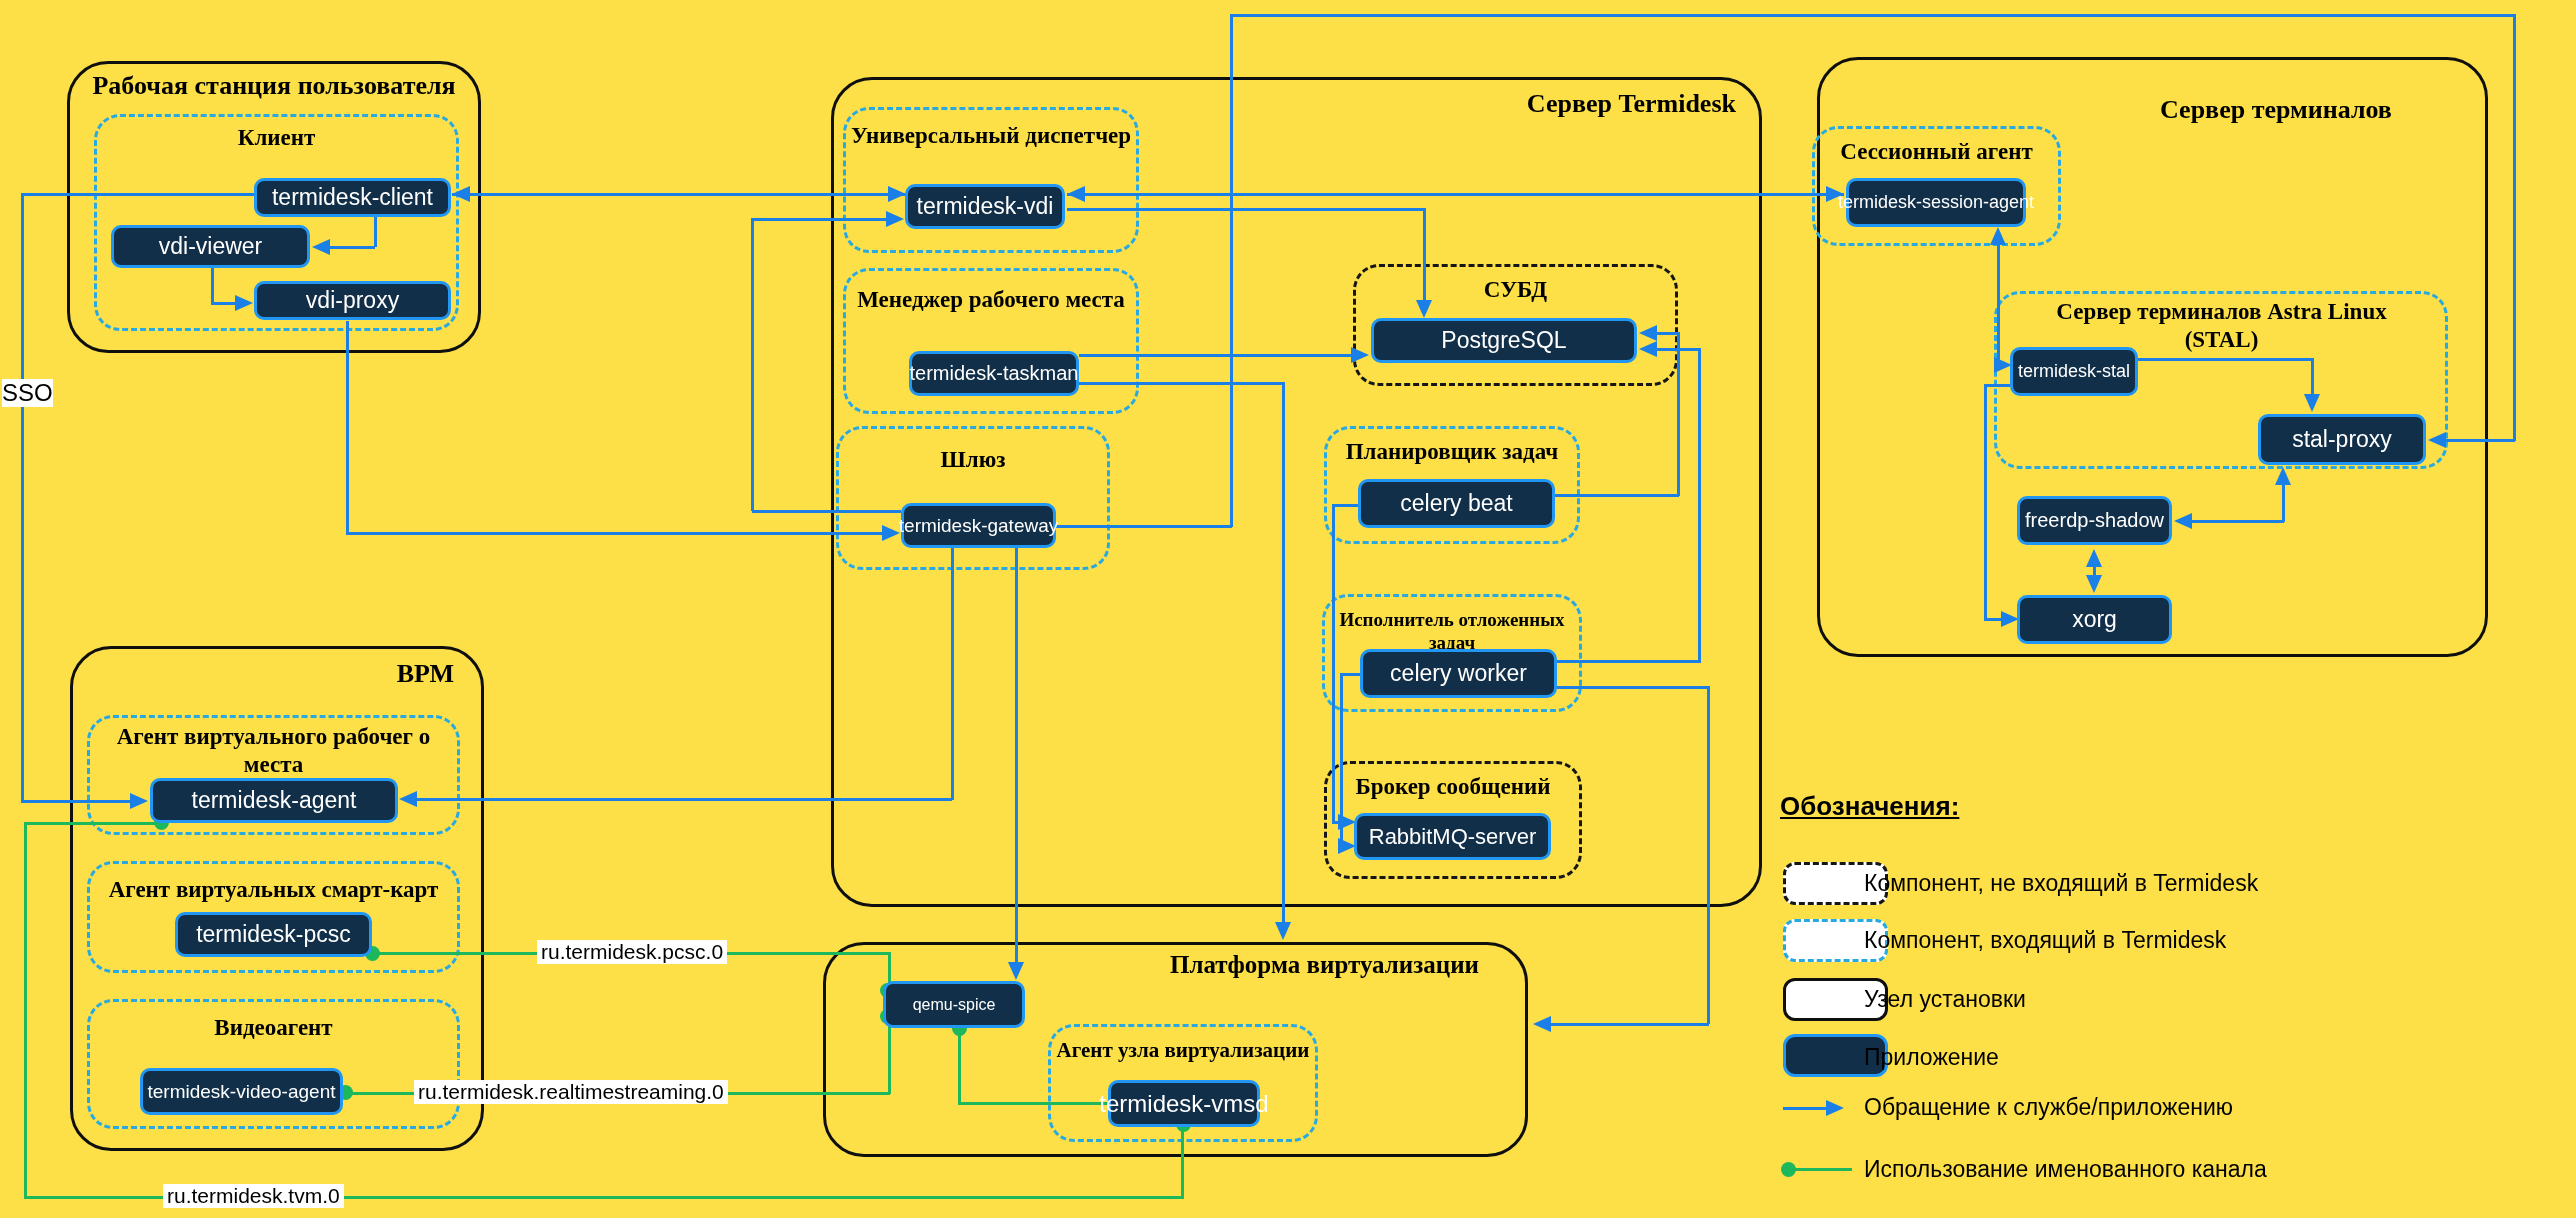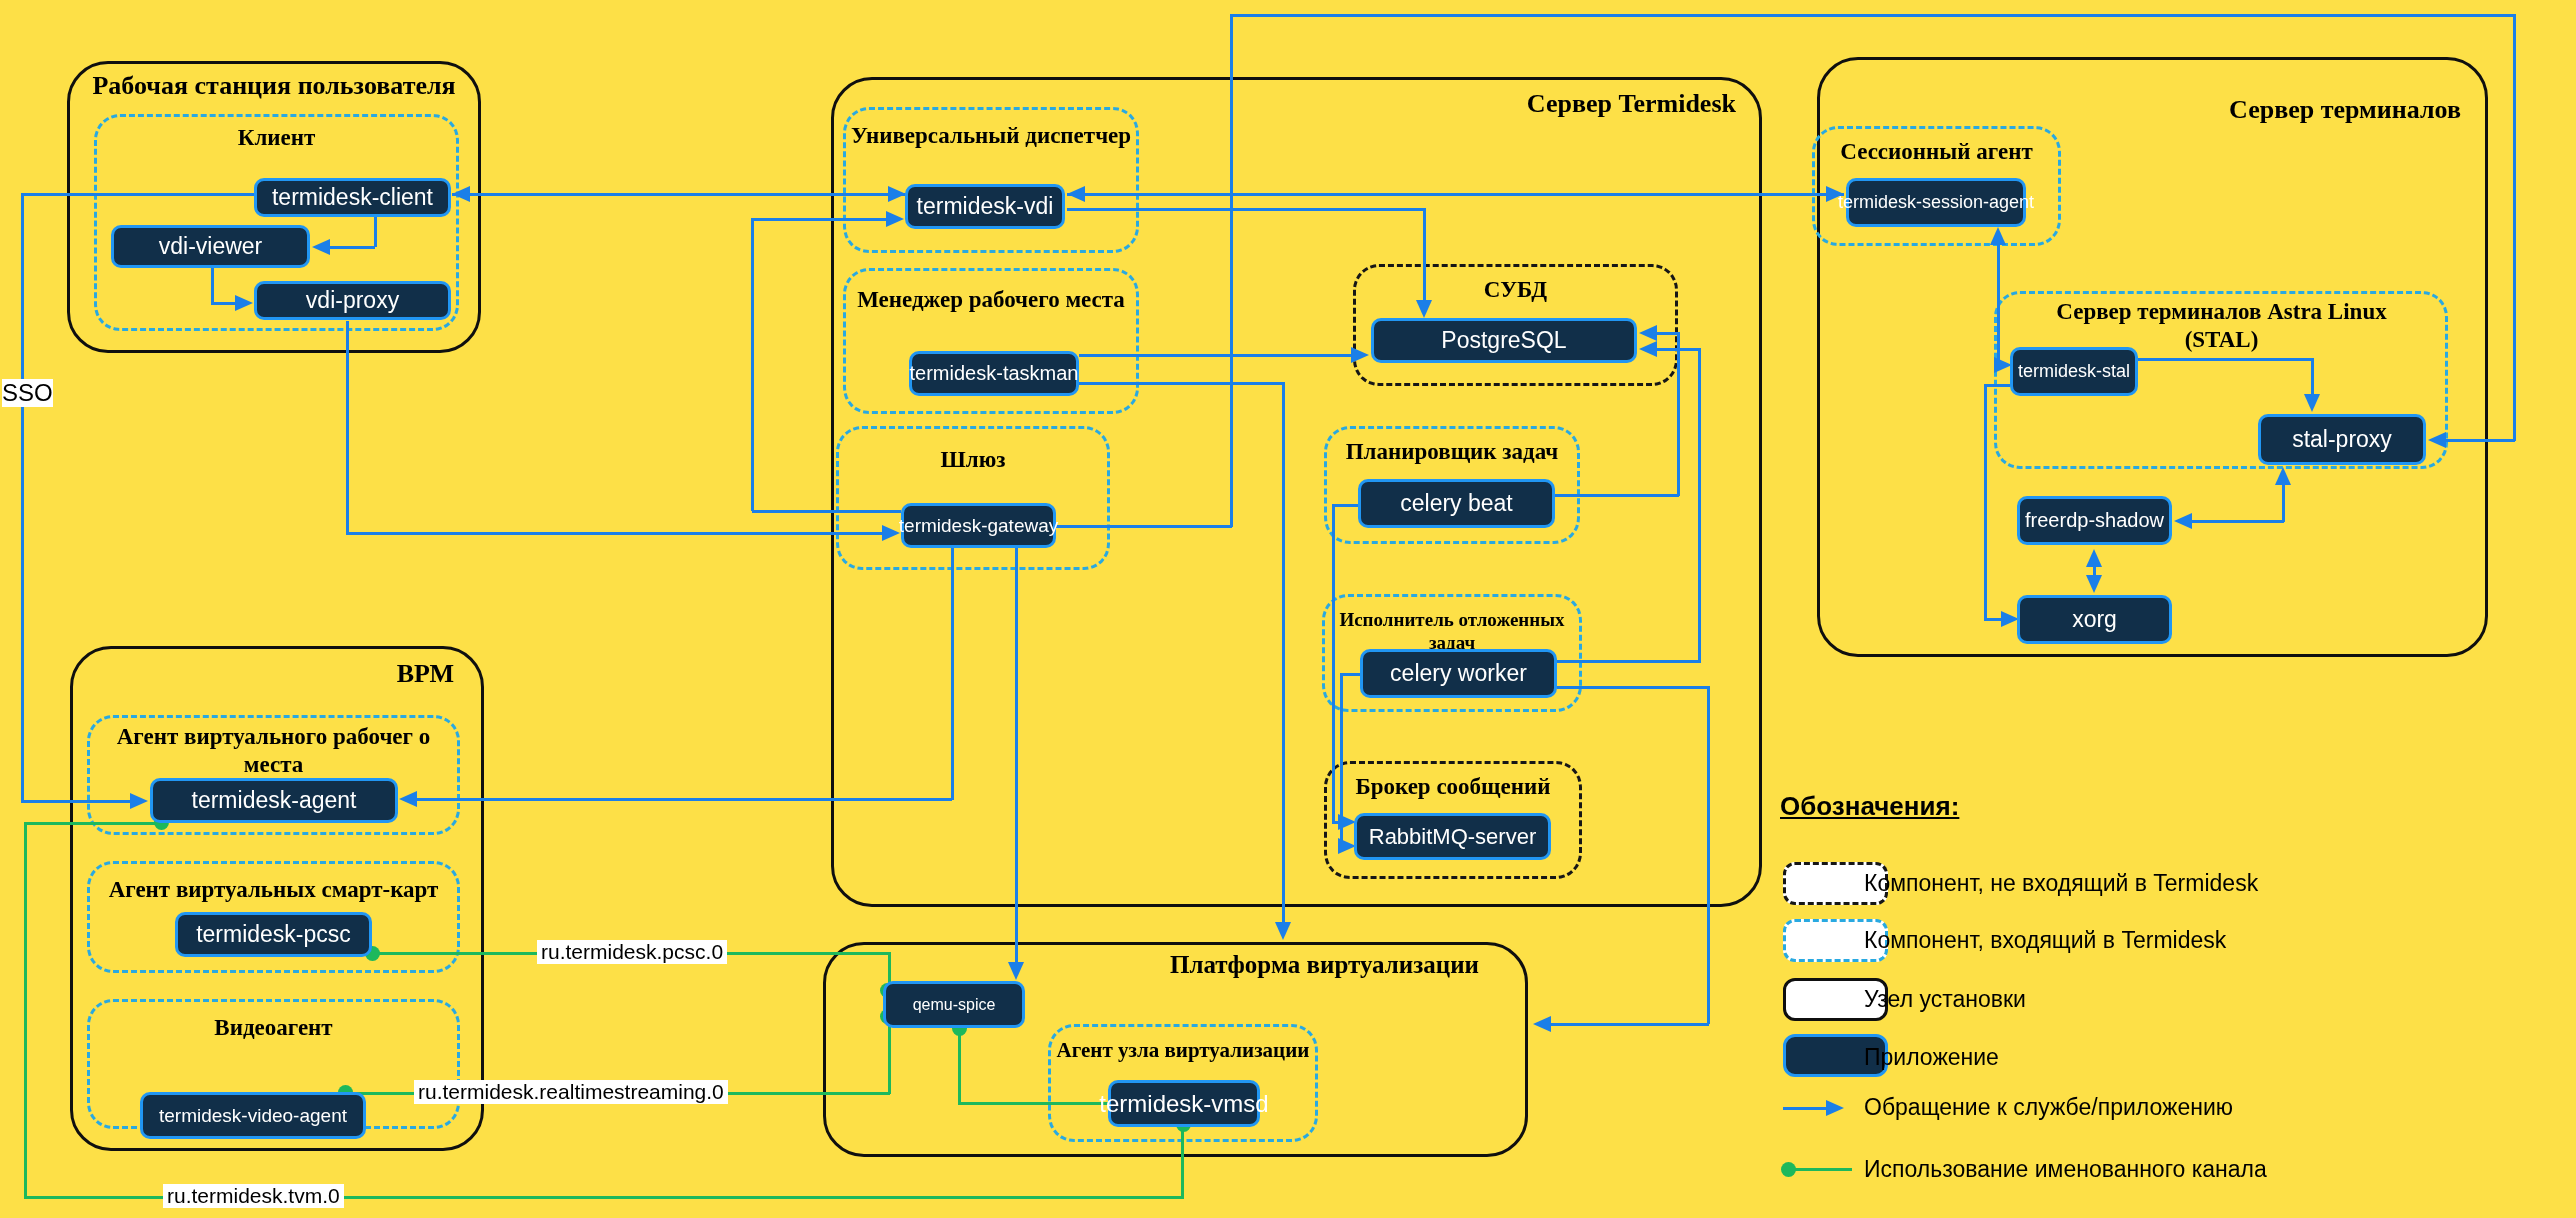--- a/index.html
+++ b/index.html
@@ -37,21 +37,21 @@
 
 <div id="canvas">
 
   <div class="node" style="left:67px;top:61px;width:414px;height:292px;"></div>
   <div class="node-title" style="left:67px;top:71px;width:414px;text-align:center;">Рабочая станция пользователя</div>
 
   <div class="node" style="left:831px;top:77px;width:931px;height:830px;"></div>
   <div class="node-title" style="left:1371px;top:89px;width:365px;text-align:right;">Сервер Termidesk</div>
 
   <div class="node" style="left:1817px;top:57px;width:671px;height:600px;"></div>
-  <div class="node-title" style="left:2160px;top:95px;width:301px;text-align:right;">Сервер терминалов</div>
+  <div class="node-title" style="left:2160px;top:95px;width:301px;">Сервер терминалов</div>
 
   <div class="node" style="left:70px;top:646px;width:414px;height:505px;"></div>
   <div class="node-title" style="left:296px;top:659px;width:158px;text-align:right;">ВРМ</div>
 
   <div class="node" style="left:823px;top:942px;width:705px;height:215px;"></div>
   <div class="node-title" style="left:1085px;top:951px;width:394px;text-align:right;font-size:25px;">Платформа виртуализации</div>
 
   <div class="grp" style="left:94px;top:114px;width:365px;height:217px;"></div>
   <div class="grp-title" style="left:94px;top:124px;width:365px;">Клиент</div>
 
@@ -256,21 +256,21 @@
   <div class="app" style="left:1358px;top:479px;width:197px;height:49px;">celery beat</div>
   <div class="app" style="left:1360px;top:649px;width:197px;height:49px;">celery worker</div>
   <div class="app" style="left:1354px;top:813px;width:197px;height:47px;font-size:22px;">RabbitMQ-server</div>
   <div class="app" style="left:1846px;top:178px;width:180px;height:49px;font-size:18px;">termidesk-session-agent</div>
   <div class="app" style="left:2010px;top:347px;width:128px;height:49px;font-size:18px;">termidesk-stal</div>
   <div class="app" style="left:2258px;top:414px;width:168px;height:51px;">stal-proxy</div>
   <div class="app" style="left:2017px;top:496px;width:155px;height:49px;font-size:20px;">freerdp-shadow</div>
   <div class="app" style="left:2017px;top:595px;width:155px;height:49px;">xorg</div>
   <div class="app" style="left:150px;top:778px;width:248px;height:45px;">termidesk-agent</div>
   <div class="app" style="left:175px;top:912px;width:197px;height:45px;">termidesk-pcsc</div>
-  <div class="app" style="left:140px;top:1068px;width:226px;height:47px;font-size:19px;margin-top:24px;">termidesk-video-agent</div>
+  <div class="app" style="left:140px;top:1068px;width:203px;height:47px;font-size:19px;">termidesk-video-agent</div>
   <div class="app" style="left:883px;top:981px;width:142px;height:47px;font-size:16px;">qemu-spice</div>
   <div class="app" style="left:1108px;top:1080px;width:152px;height:47px;font-size:24px;">termidesk-vmsd</div>
 
   <div class="freetext" style="left:2px;top:379px;">SSO</div>
   <div class="pipelabel" style="left:537px;top:940px;">ru.termidesk.pcsc.0</div>
   <div class="pipelabel" style="left:414px;top:1080px;">ru.termidesk.realtimestreaming.0</div>
   <div class="pipelabel" style="left:146px;top:1184px;margin-left:17px;">ru.termidesk.tvm.0</div>
 
   <div class="lg-title" style="left:1780px;top:791px;">Обозначения:</div>
 

